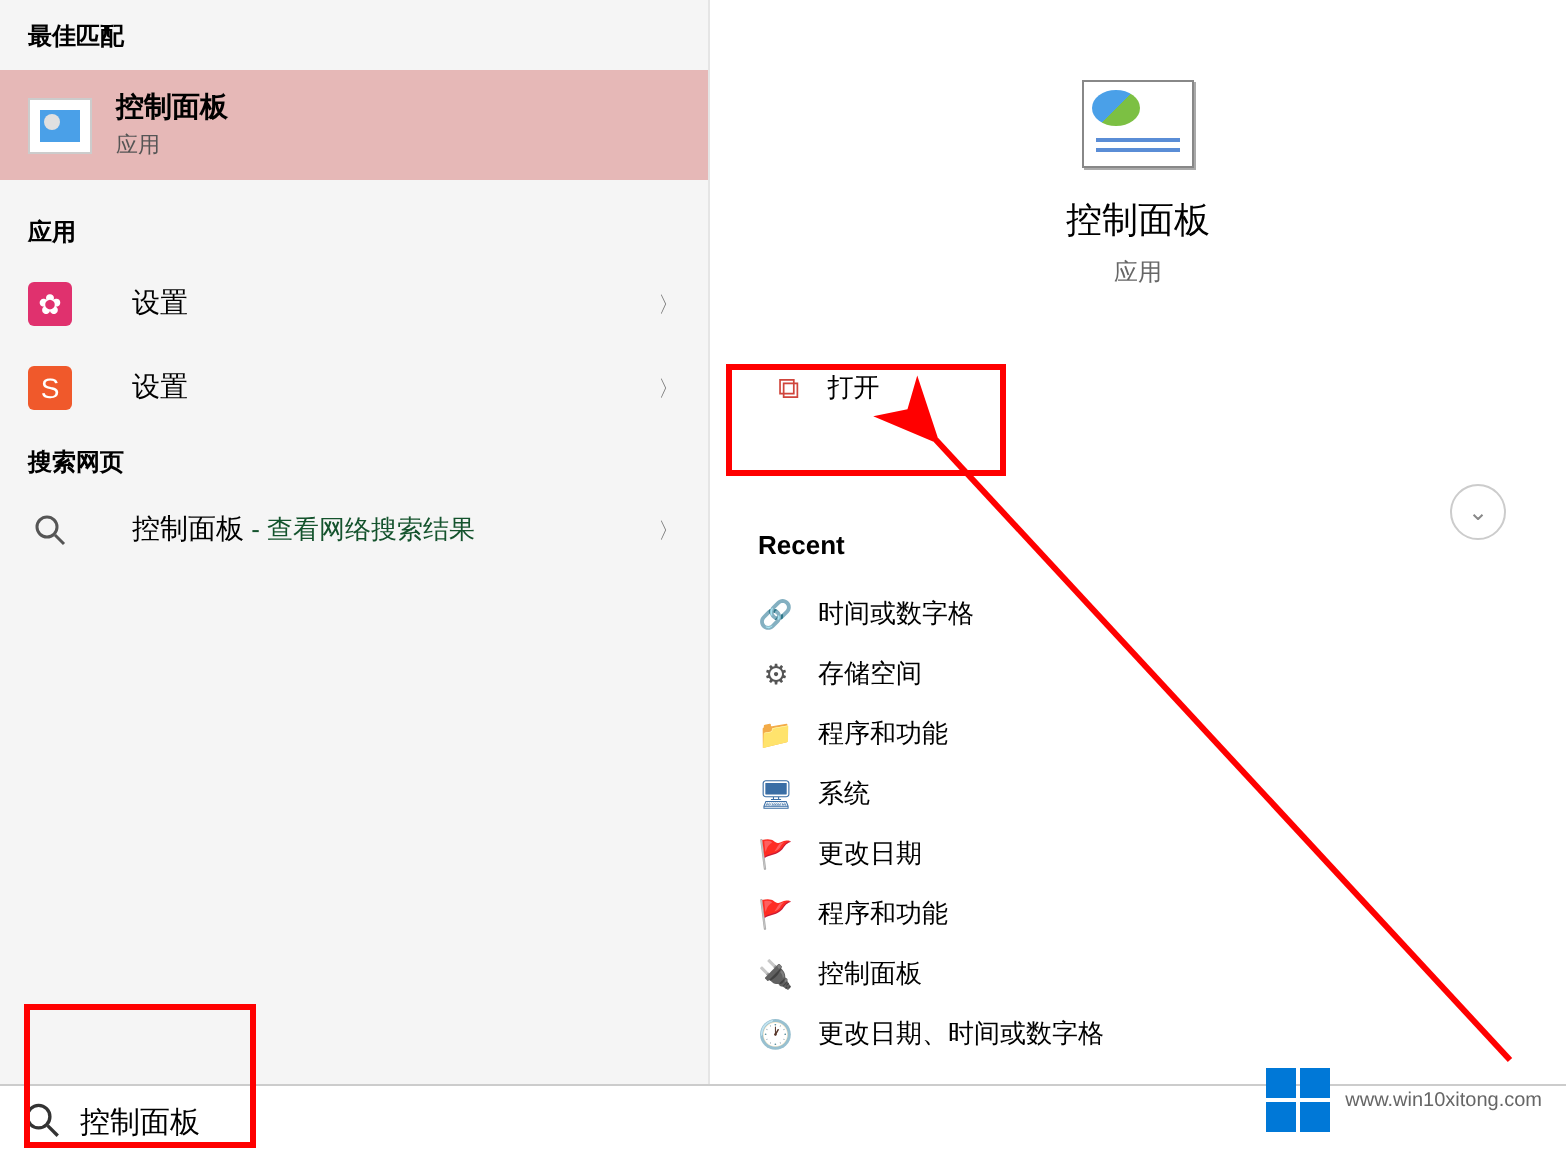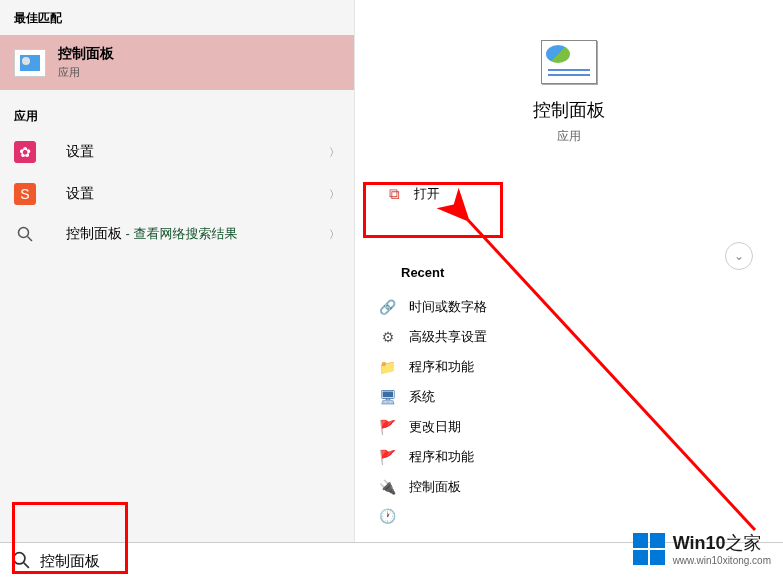--- a/index.html
+++ b/index.html
@@ -112,21 +112,21 @@
     .open-icon { color: #d0453c; margin-right: 14px; font-size: 15px; }
     .expand-btn {
       position: absolute; right: 30px; top: 242px;
       width: 28px; height: 28px;
       border: 1px solid #ccc; border-radius: 50%;
       display: flex; align-items: center; justify-content: center;
       color: #888; cursor: pointer;
       font-size: 12px;
     }
     .recent-block { margin: 50px 0 0 24px; }
-    .recent-header { font-weight: 600; font-size: 13px; margin-bottom: 12px; margin-left: 22px; }
+    .recent-header { font-weight: 600; font-size: 13px; margin-bottom: 12px; }
     .recent-item {
       display: flex; align-items: center;
       padding: 6px 0; cursor: pointer;
       font-size: 13px;
     }
     .ri-icon {
       width: 18px; height: 16px; margin-right: 12px;
       display: flex; align-items: center; justify-content: center;
       font-size: 14px;
     }
@@ -193,20 +193,21 @@
       <div class="gear-icon gear-pink">✿</div>
       <div class="label">设置</div>
       <div class="chevron">〉</div>
     </div>
     <div class="list-item">
       <div class="gear-icon gear-orange">S</div>
       <div class="label">设置</div>
       <div class="chevron">〉</div>
     </div>
 
+    <div class="section-header">搜索网页</div>
     <div class="list-item">
       <div class="search-icon-sm">
         <svg width="16" height="16" viewBox="0 0 16 16">
             <circle cx="6.5" cy="6.5" r="5" stroke="#555" stroke-width="1.5" fill="none"></circle>
             <line x1="10.5" y1="10.5" x2="15" y2="15" stroke="#555" stroke-width="1.5"></line>
           </svg>
       </div>
       <div class="label">
         <span>控制面板</span><span class="hint"> - 查看网络搜索结果</span>
       </div>
@@ -233,21 +234,21 @@
 
     <div class="recent-block">
       <div class="recent-header">Recent</div>
       <div id="recent-list">
           <div class="recent-item">
             <span class="ri-icon" style="color:#3a9e3a">🔗</span>
             <span>时间或数字格</span>
           </div>
           <div class="recent-item">
             <span class="ri-icon" style="color:#555">⚙</span>
-            <span>高级共享设置</span>
+            <span>存储空间</span>
           </div>
           <div class="recent-item">
             <span class="ri-icon" style="color:#f5c542">📁</span>
             <span>程序和功能</span>
           </div>
           <div class="recent-item">
             <span class="ri-icon" style="color:#3a6ea5">🖥</span>
             <span>系统</span>
           </div>
           <div class="recent-item">
@@ -257,20 +258,21 @@
           <div class="recent-item">
             <span class="ri-icon" style="color:#3a6ea5">🚩</span>
             <span>程序和功能</span>
           </div>
           <div class="recent-item">
             <span class="ri-icon" style="color:#4caf50">🔌</span>
             <span>控制面板</span>
           </div>
           <div class="recent-item">
             <span class="ri-icon" style="color:#3a6ea5">🕐</span>
+            <span>更改日期、时间或数字格</span>
           </div>
         </div>
     </div>
   </div>
 </div>
 
 <div class="search-bar">
   <span class="mag">
     <svg width="18" height="18" viewBox="0 0 16 16">
         <circle cx="6.5" cy="6.5" r="5" stroke="#333" stroke-width="1.5" fill="none"></circle>
@@ -293,16 +295,15 @@
 </svg>
 
 <div class="watermark">
   <div class="wm-logo">
       <div></div>
       <div></div>
       <div></div>
       <div></div>
     </div>
   <div class="wm-text">
-    <div class="t1"><span>Win10</span><span style="font-weight:400">之家</span></div>
     <div class="t2">www.win10xitong.com</div>
   </div>
 </div>
 
 </body></html>

